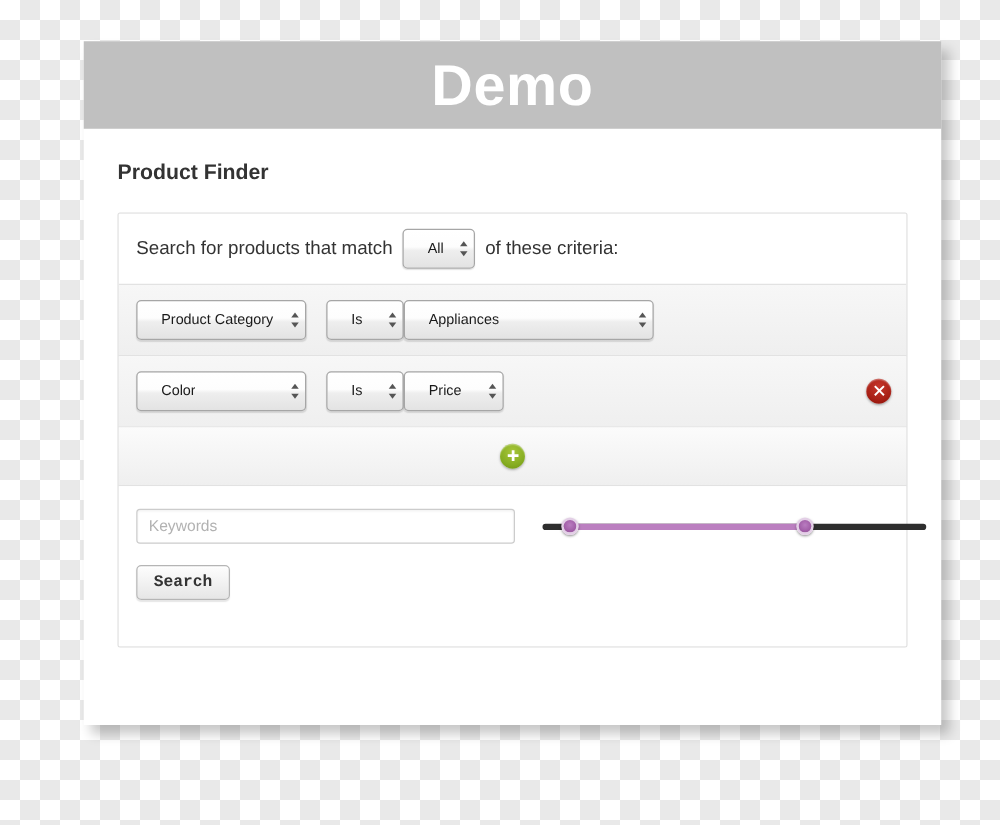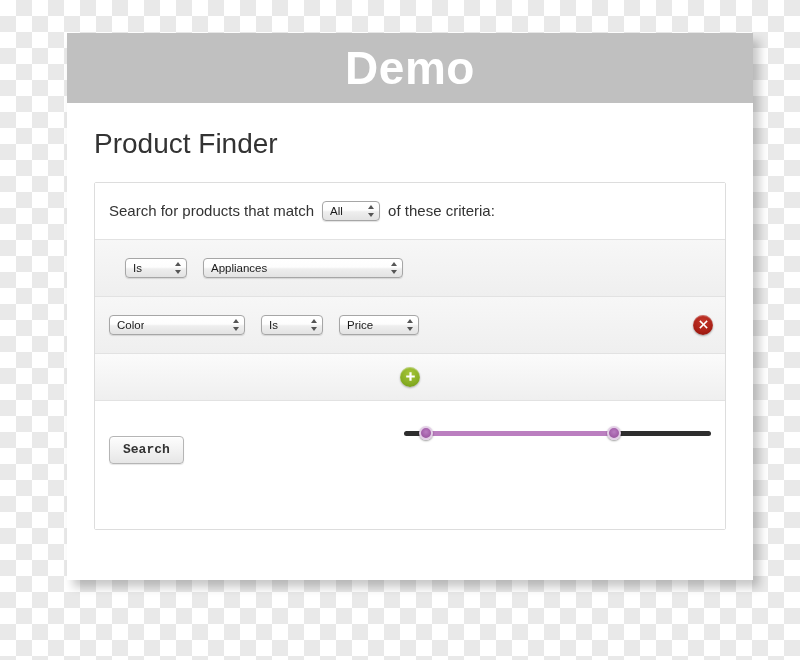--- a/index.html
+++ b/index.html
@@ -43,23 +43,23 @@
     font-weight: bold;
     letter-spacing: 0.5px;
     line-height: 1;
   }
 
   .card-body {
     padding: 26px 27px 0 27px;
   }
 
   .page-title {
-    font-size: 28px;
-    color: #333333;
-    font-weight: normal;
+    font-size: 17px;
+    color: #333333;
+    font-weight: bold;
     margin: 0 0 22px 0;
     line-height: 1.1;
   }
 
   
   .panel {
     border: 1px solid #dddddd;
     background: #ffffff;
     border-radius: 2px;
   }
@@ -97,28 +97,28 @@
     background: #ffffff;
     align-items: flex-start;
     padding-top: 18px;
   }
 
   
   .sel {
     position: relative;
     display: inline-flex;
     align-items: center;
-    height: 20px;
+    height: 32px;
     border: 1px solid #a6a6a6;
     border-radius: 4px;
     background: linear-gradient(to bottom, #ffffff 0%, #fdfdfd 45%, #eeeeee 55%, #e3e3e3 100%);
     box-shadow: 0 1px 1px rgba(0,0,0,0.12), inset 0 1px 0 #ffffff;
     font-size: 11.5px;
     color: #1a1a1a;
-    padding: 0 20px 0 7px;
+    padding: 0 20px 0 19px;
     box-sizing: border-box;
     white-space: nowrap;
     overflow: hidden;
     cursor: default;
   }
   .sel .sel-label {
     overflow: hidden;
     text-overflow: ellipsis;
     white-space: nowrap;
     line-height: 18px;
@@ -140,21 +140,21 @@
     width: 0; height: 0;
     border-left: 3.5px solid transparent;
     border-right: 3.5px solid transparent;
   }
   .sel .sel-arrows i.up   { border-bottom: 4px solid #555555; }
   .sel .sel-arrows i.down { border-top: 4px solid #555555; }
 
   .sel-match { width: 58px; margin: 0 8px; vertical-align: middle; }
   .sel-field { width: 136px; }
   .sel-op    { width: 62px; margin-left: 16px; }
-  .sel-val   { margin-left: 16px; }
+  .sel-val   { margin-left: 0; }
   .sel-val-wide   { width: 200px; }
   .sel-val-narrow { width: 80px; }
 
   
   .btn-remove {
     position: absolute;
     right: 12px;
     top: 50%;
     transform: translateY(-50%);
     width: 20px;
@@ -284,20 +284,27 @@
           <span class="sel-label">All</span>
           <span class="sel-arrows">
               <i class="up"></i>
               <i class="down"></i>
             </span>
         </span>
         <span class="intro-text">of these criteria:</span>
       </div>
 
       <div class="panel-row row-criteria">
+        <span class="sel sel-field">
+          <span class="sel-label">Product Category</span>
+          <span class="sel-arrows">
+              <i class="up"></i>
+              <i class="down"></i>
+            </span>
+        </span>
         <span class="sel sel-op">
           <span class="sel-label">Is</span>
           <span class="sel-arrows">
               <i class="up"></i>
               <i class="down"></i>
             </span>
         </span>
         <span class="sel sel-val sel-val-wide">
           <span class="sel-label">Appliances</span>
           <span class="sel-arrows">
@@ -339,20 +346,21 @@
       <div class="panel-row row-add">
         <span class="btn-add">
           <svg class="glyph" width="11" height="11" viewBox="0 0 11 11">
             <path d="M4.4 1.2 H6.6 V4.4 H9.8 V6.6 H6.6 V9.8 H4.4 V6.6 H1.2 V4.4 H4.4 Z" fill="#ffffff"></path>
           </svg>
         </span>
       </div>
 
       <div class="panel-row row-footer">
         <div class="footer-left">
+          <input class="keywords-input" type="text" placeholder="Keywords" style="">
           <div>
             <button class="btn-search">Search</button>
           </div>
         </div>
 
         <div class="footer-right">
           <div class="slider">
             <div class="slider-track"></div>
             <div class="slider-range"></div>
             <div class="slider-handle left"></div>

